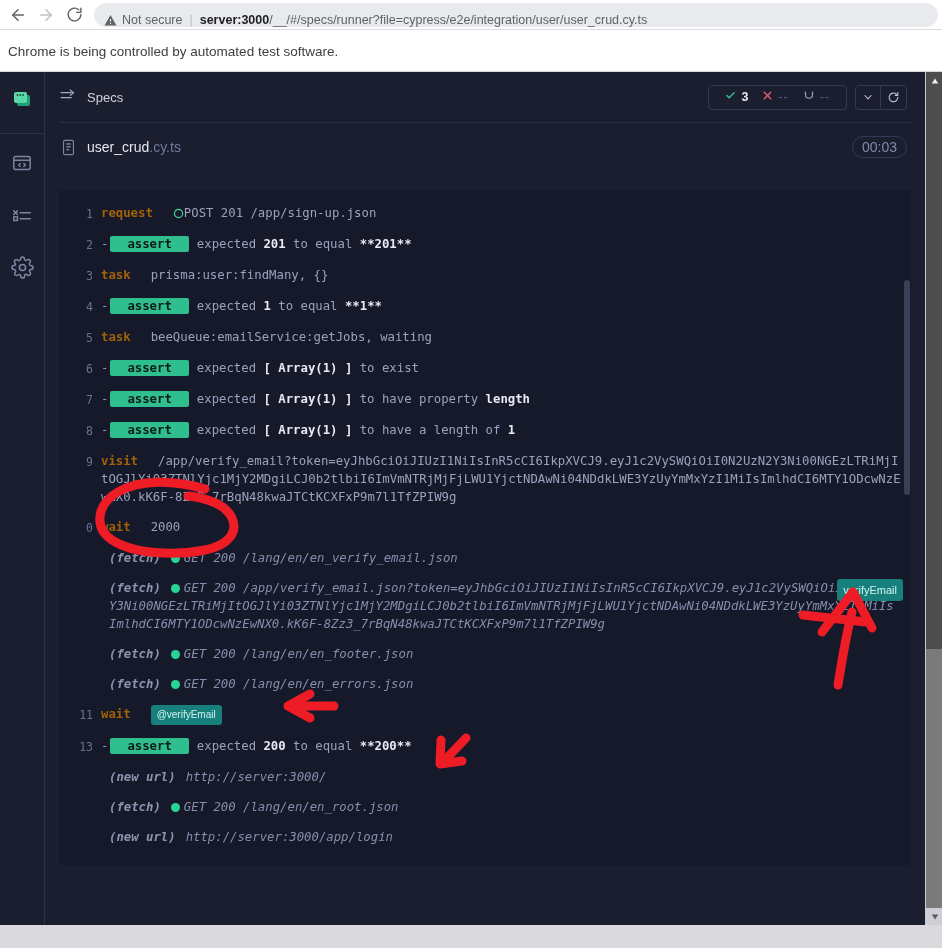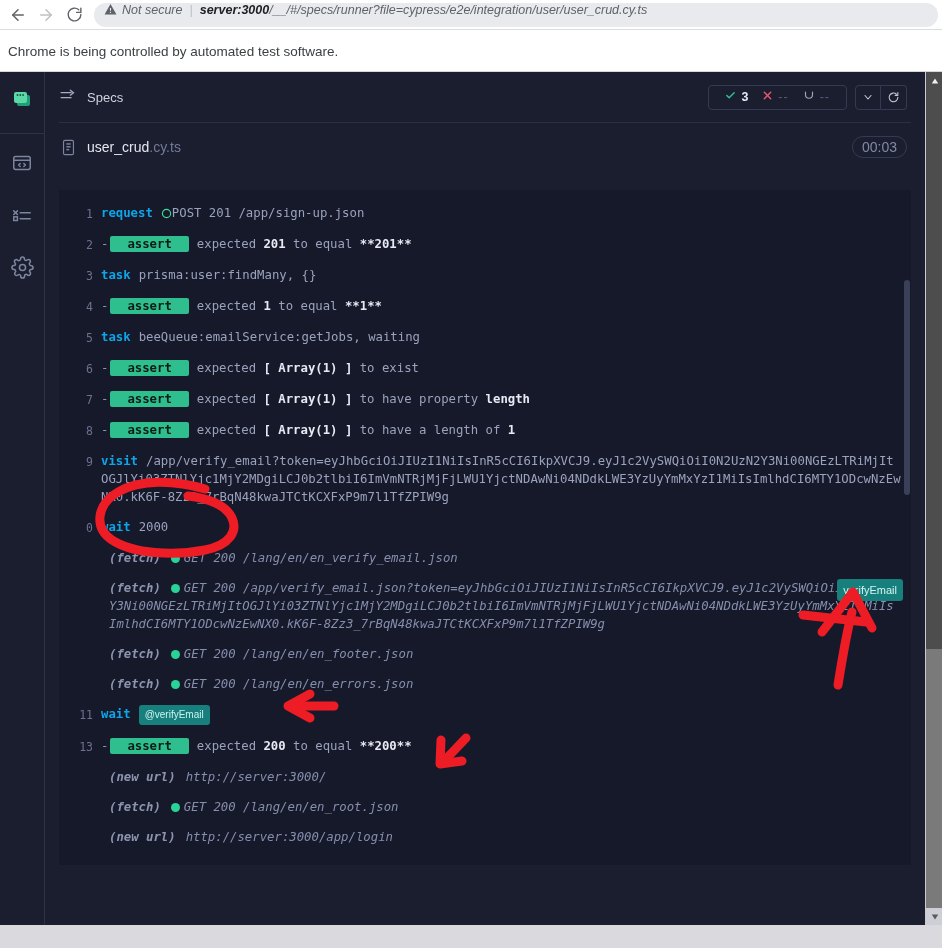--- a/index.html
+++ b/index.html
@@ -18,22 +18,22 @@
   }
   .nav-btn {
     width: 28px; height: 28px; display: flex; align-items: center;
     justify-content: center; color: #5f6368;
   }
   .nav-btn svg { display: block; }
   .nav-btn.disabled { color: #bdc1c6; }
   .omnibox {
     flex: 1; height: 24px; margin-left: 6px; margin-right: 0;
     background: #e8eaed; border-radius: 12px;
-    display: flex; align-items: flex-start; padding: 0 10px;
-    font-size: 12.5px; color: #3c4043; overflow: hidden; white-space: nowrap; font-style: italic;
+    display: flex; align-items: flex-end; padding: 0 10px;
+    font-size: 12.5px; color: #3c4043; overflow: hidden; white-space: nowrap;
   }
   .warn-ico { margin-right: 5px; color: #5f6368; display:flex; align-items:center;}
   .notsecure { color: #5f6368; font-size: 12.5px; }
   .omni-sep { color: #bdc1c6; margin: 0 7px; }
   .url-host { color: #202124; font-weight: 600; }
   .url-rest { color: #5f6368; }
 
   .browser-sep {
     position:absolute; left:0; top:29px; width:942px; height:1px;
     background:#dadce0;
@@ -136,21 +136,21 @@
     font-family:"DejaVu Sans Mono","Liberation Mono",monospace;
     font-size:12.3px; padding-top:8px;
   }
   .cmd {
     display:flex; align-items:flex-start;
     padding: 6px 10px 6px 0; line-height:18px; position:relative;
   }
   .num { width:42px; min-width:42px; text-align:right; color:#6b7290;
     font-size:11.5px; padding-top:1px; padding-right:8px; }
   .body { flex:1; min-width:0; }
-  .name { color:#0ea5e9; font-weight:bold; margin-right:8px; }
+  .name { color:#a16207; font-weight:bold; margin-right:20px; }
   .dash { color:#8d94b0; margin-right:2px; }
   .assert-pill {
     background:#2fbf8f; color:#0d1b16; font-weight:bold;
     border-radius:2px; padding:1px 17px; margin-right:8px;
   }
   .msg { color:#9ba2bd; }
   .msg b { color:#e7e9f3; }
   .args { color:#9ba2bd; }
 
   .evt { color:#8d94b0; font-style:italic; font-weight:bold; margin-right:10px; }

